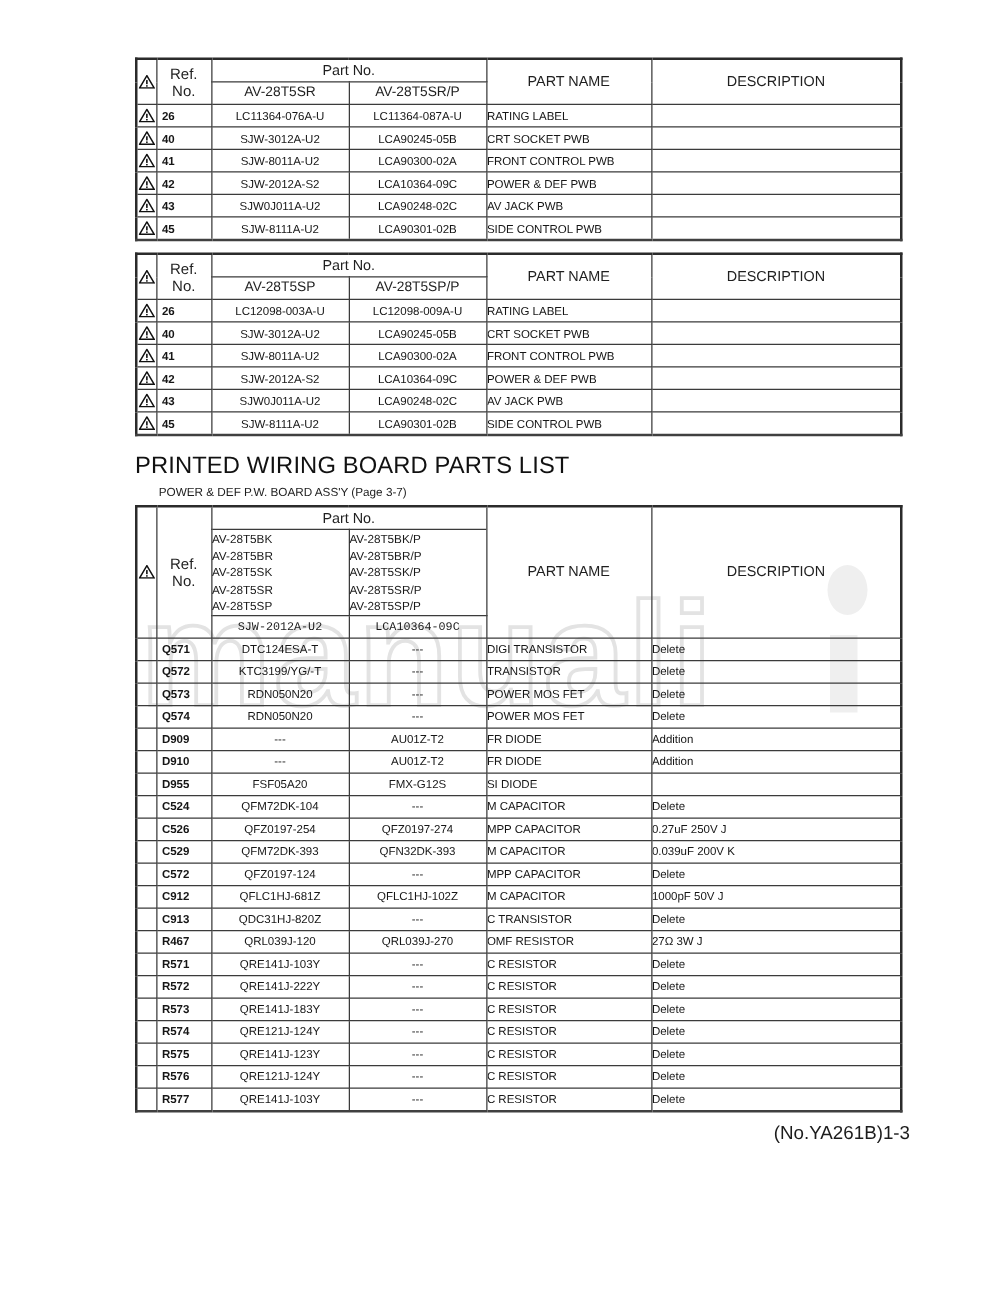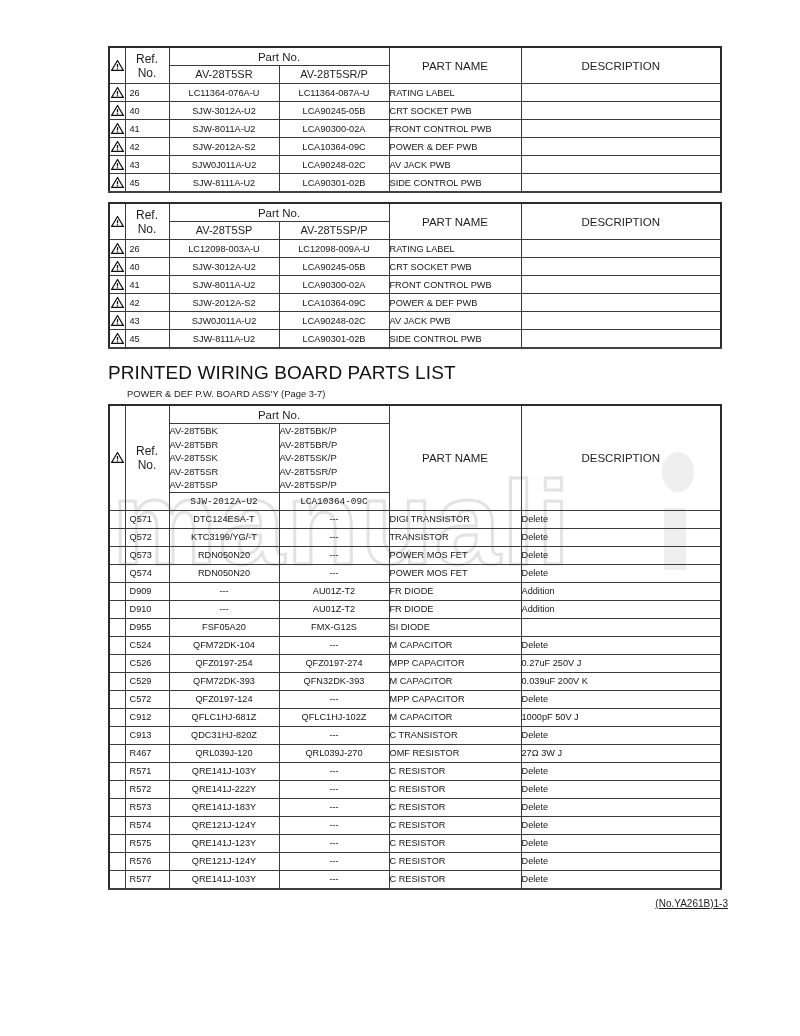--- a/index.html
+++ b/index.html
@@ -96,21 +96,21 @@
 
   .row-cell {
     height: 17px;
     font-size: 9.2px;
     color: #161616;
     padding-left: 3px;
     white-space: nowrap;
     overflow: hidden;
   }
   .row-cell.ctr { text-align: center; padding-left: 0; }
-  .row-cell.ref { padding-left: 4px; }
+  .row-cell.ref { padding-left: 4px; font-weight: bold; }
   .row-thick-top { border-top: 2px solid #777; }
 
   
   .warn-tri {
     display: block;
     margin: 0 auto;
     width: 13px;
     height: 11px;
   }
 
@@ -162,24 +162,23 @@
   
   .dashed-band {
     border-bottom: 1px dashed #6d6d6d !important;
   }
 
   
   .footer-code {
     position: absolute;
     right: 72px;
     top: 898px;
-    font-size: 10px;
+    font-size: 15px;
     color: #1c1c1c;
     white-space: nowrap;
-    text-decoration: underline;
   }
 </style>
 </head>
 <body>
 
 <div class="page">
 
   <svg class="watermark" viewBox="0 0 620 150" preserveAspectRatio="none">
     <text class="watermark-text" x="4" y="112">manuali</text>
     <ellipse class="wm-blob" cx="570" cy="20" rx="16" ry="20"></ellipse>

